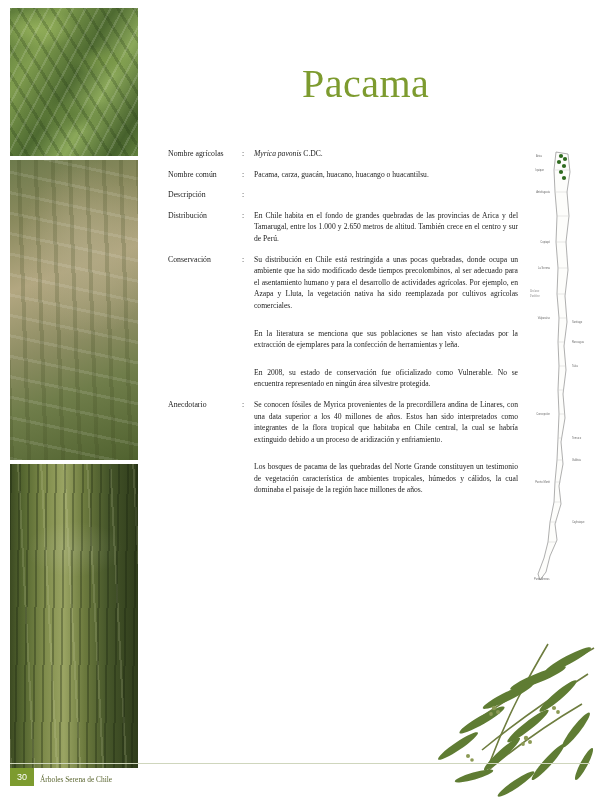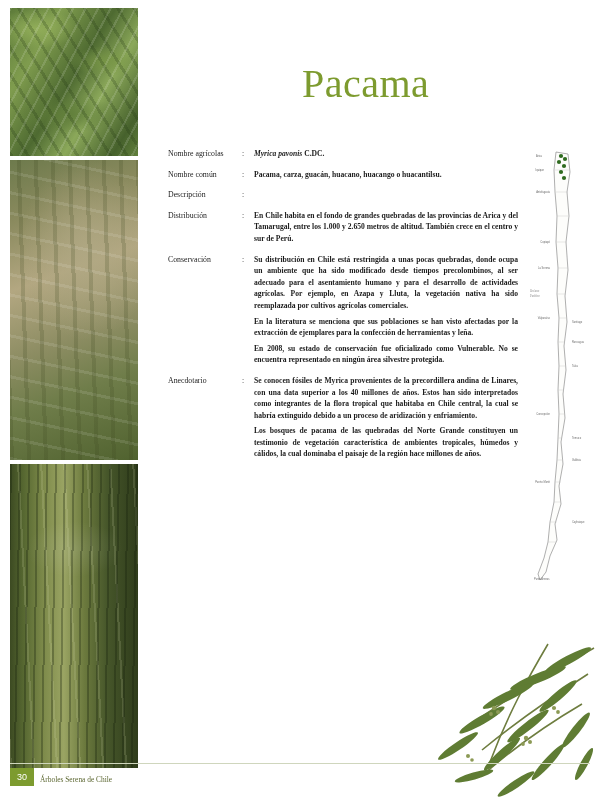--- a/index.html
+++ b/index.html
@@ -122,26 +122,25 @@
   }
   .fact-colon {
     width: 12px;
     flex: 0 0 12px;
     text-align: left;
   }
   .fact-value {
     flex: 1 1 auto;
     text-align: justify;
     hyphens: auto;
-    font-weight: bold;
   }
   .fact-value p {
     margin: 0 0 0 0;
   }
-  .fact-value p + p { margin-top: 4px; }
+  .fact-value p + p { margin-top: 16px; }
   .sci { font-style: italic; }
 
   
   .map {
     position: absolute;
     left: 528px;
     top: 146px;
     width: 62px;
     height: 440px;
   }

